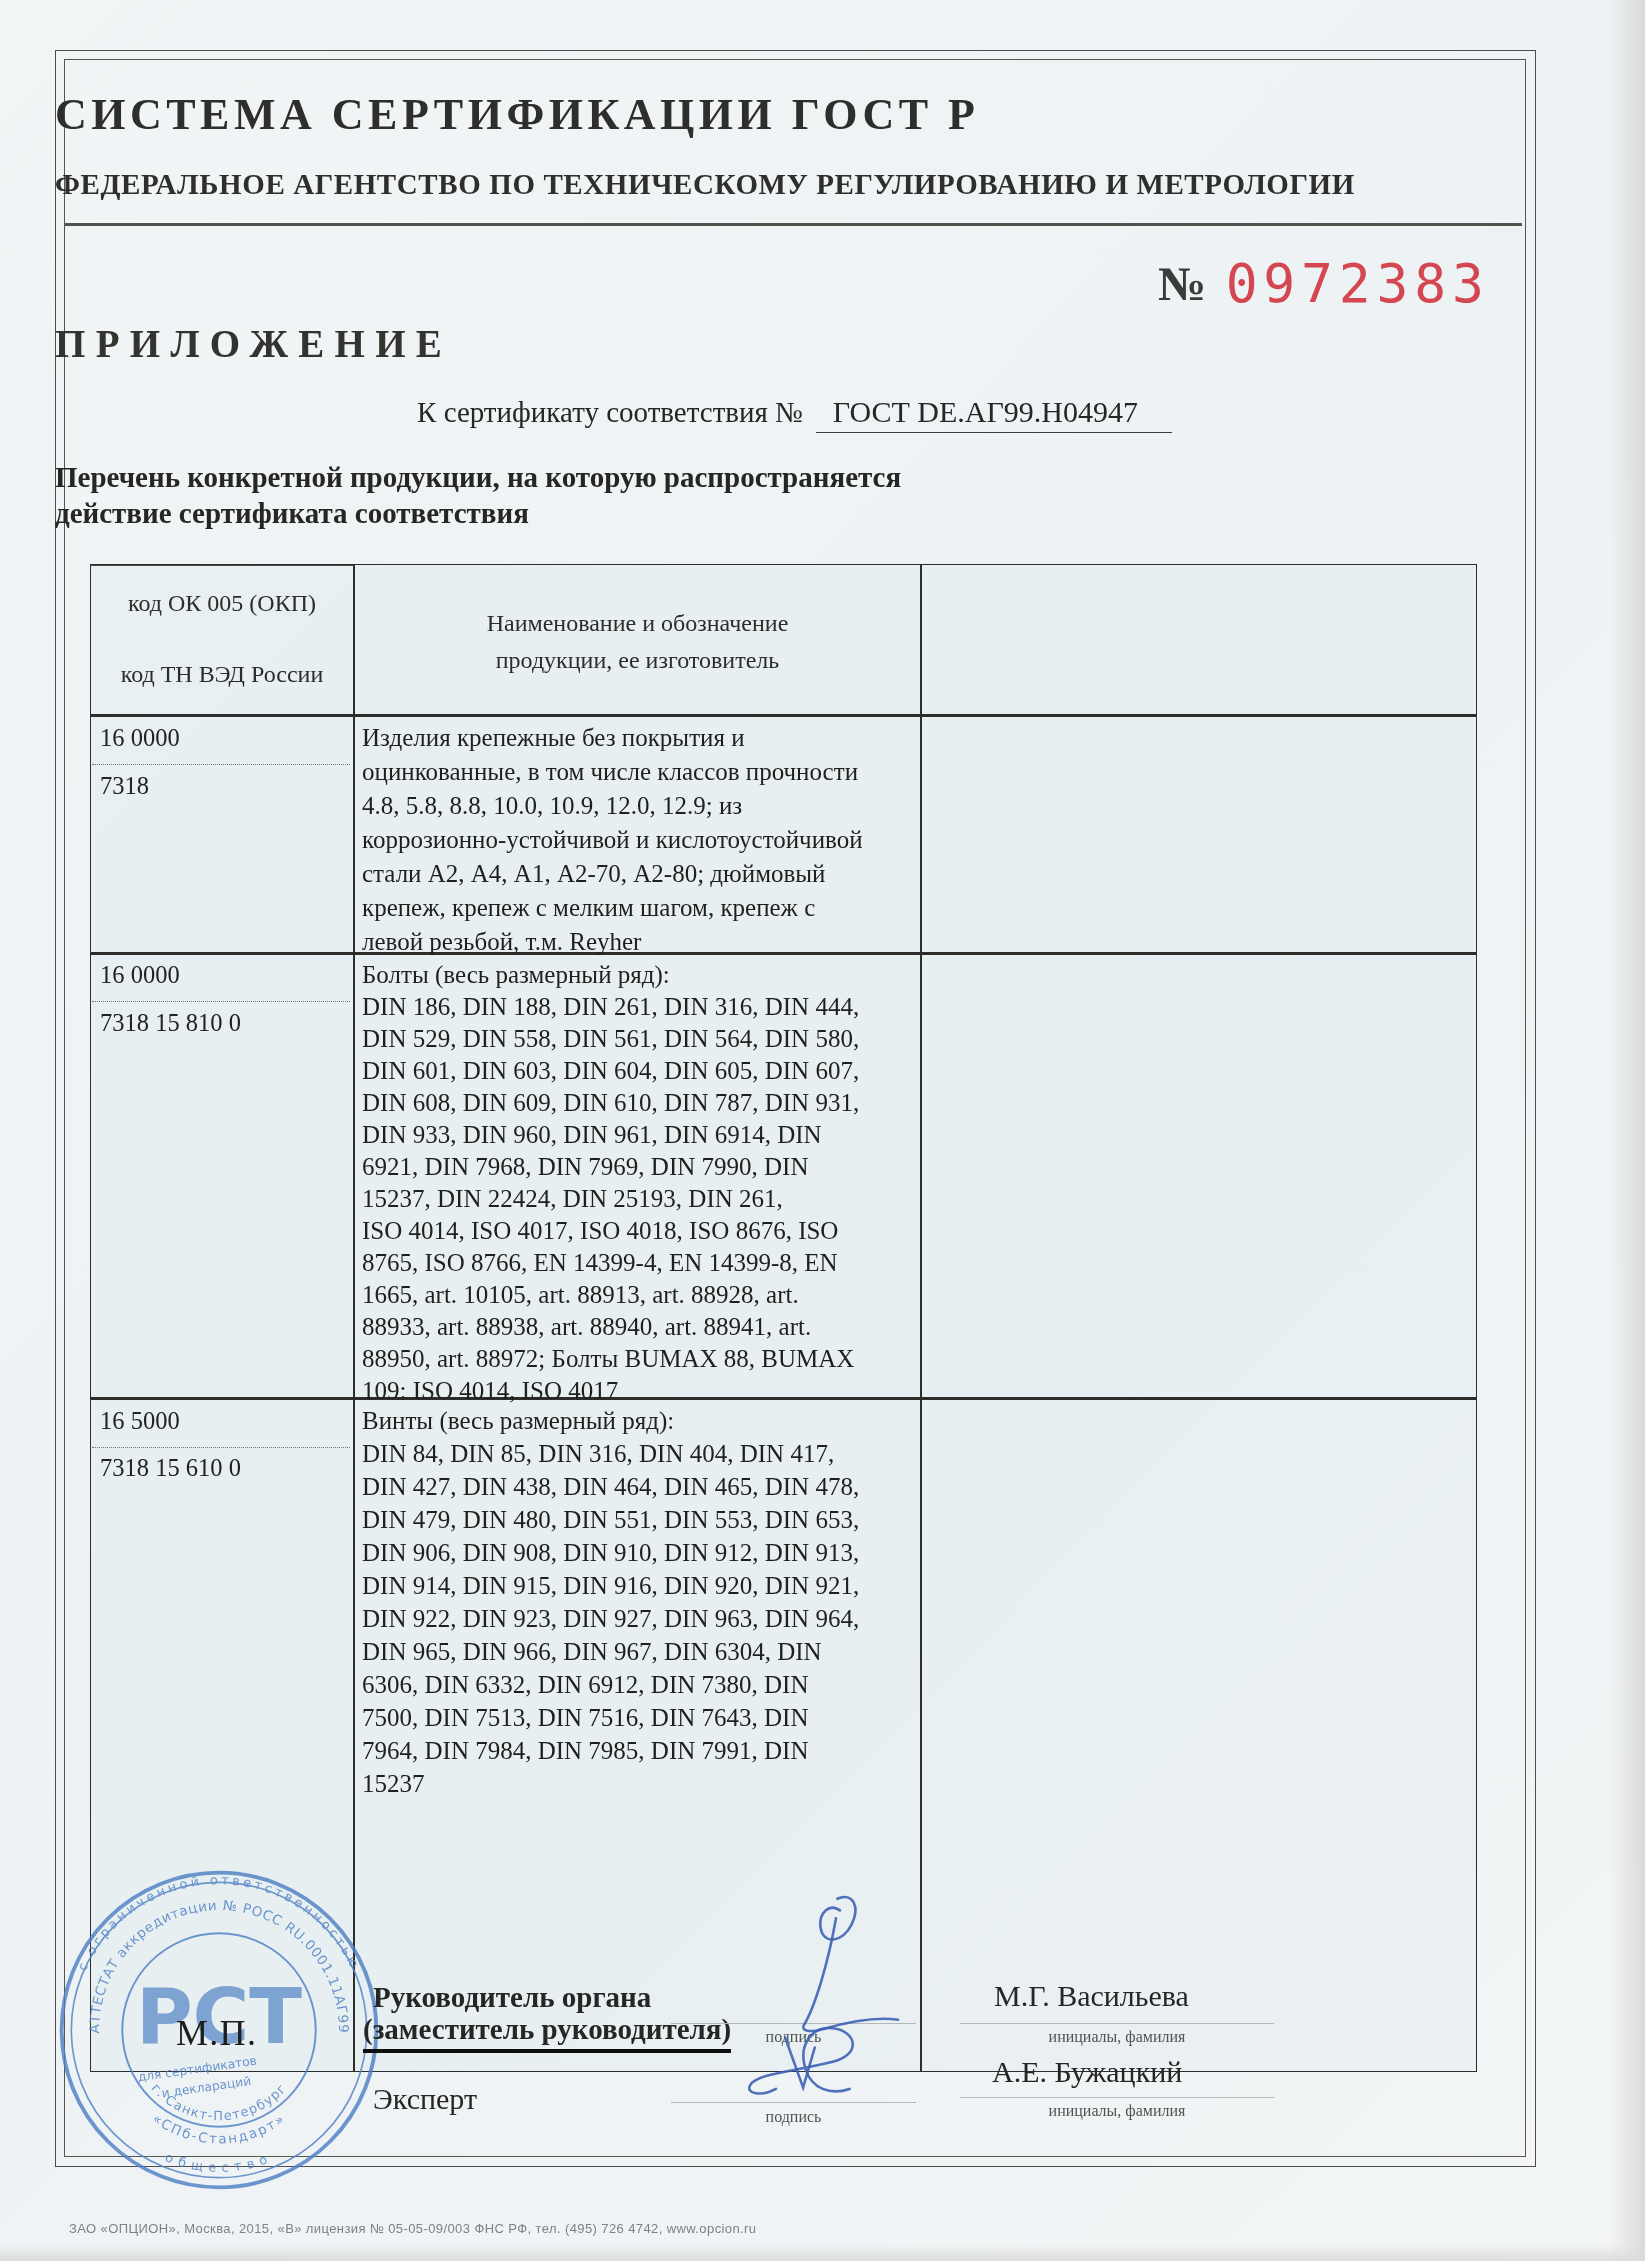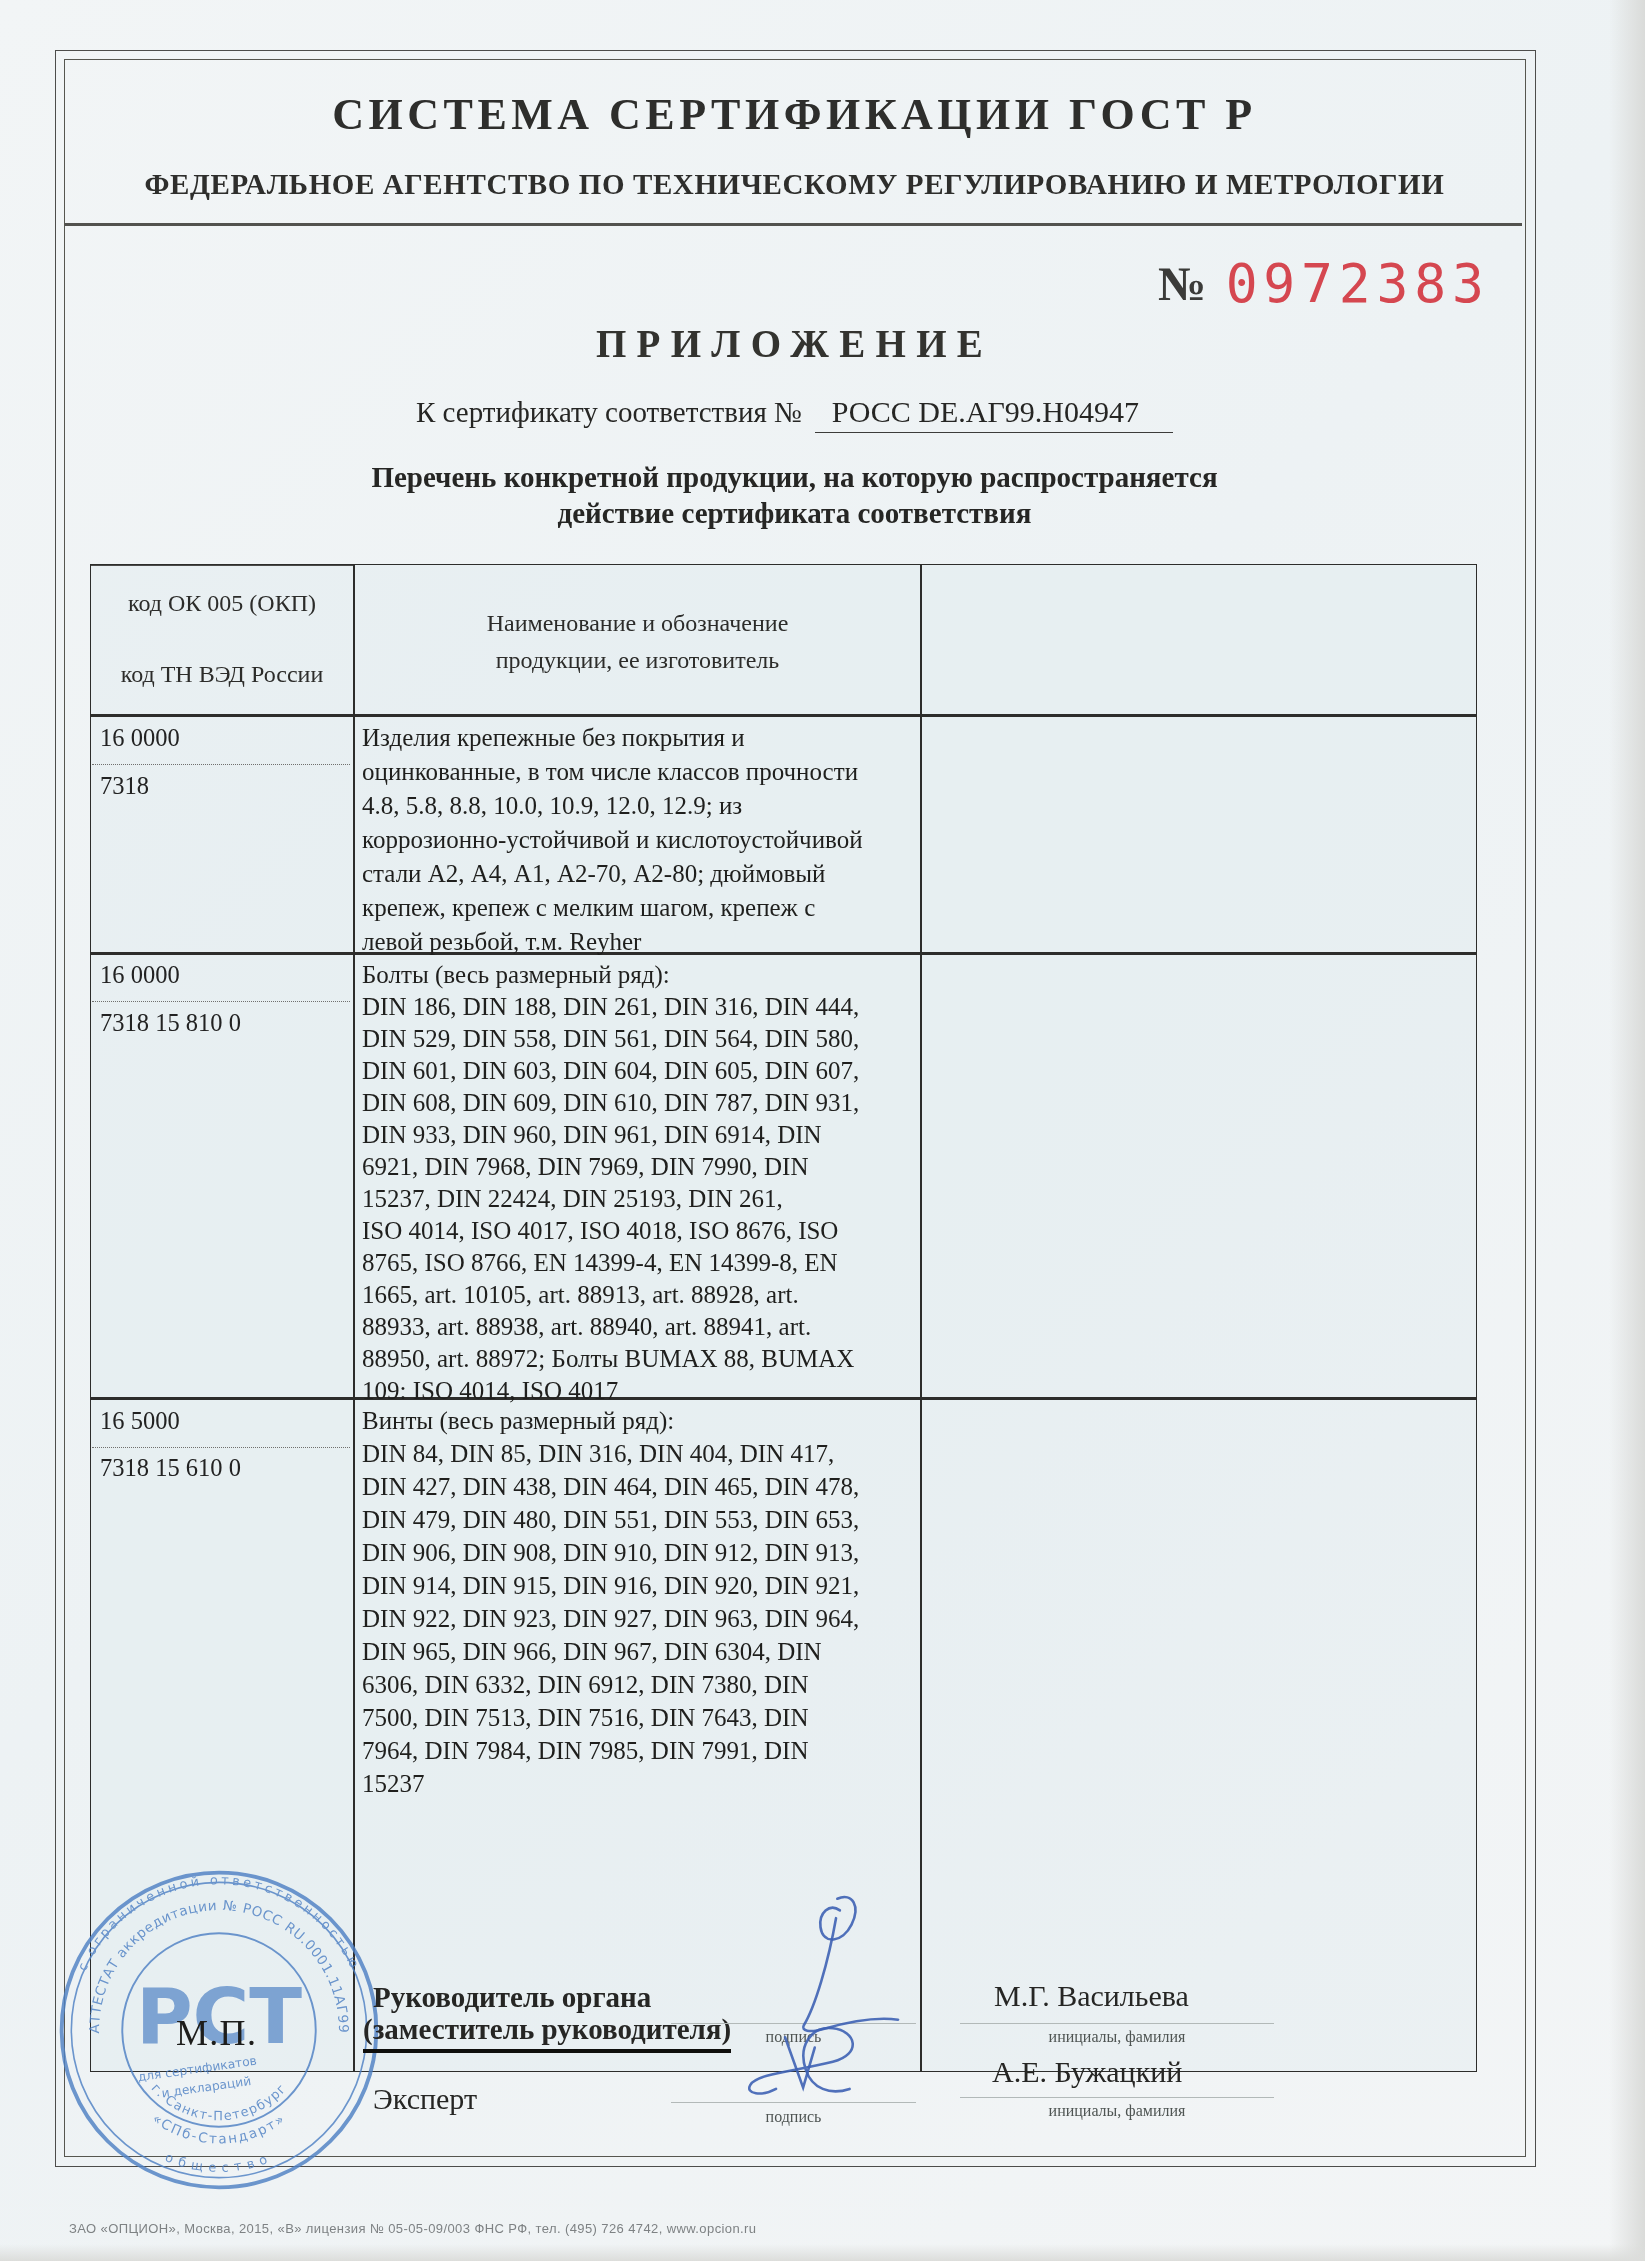--- a/index.html
+++ b/index.html
@@ -12,21 +12,21 @@
   #page{
     position:absolute;left:0;top:0;width:1646px;height:2261px;overflow:hidden;
     background:linear-gradient(135deg,#f2f5f6 0%,#edf2f4 45%,#f3f5f6 100%);
   }
   .abs{position:absolute}
   .edge-right{right:0;top:0;width:37px;height:2261px;background:linear-gradient(90deg,rgba(236,238,238,0),#d9dad8)}
   .edge-bottom{left:0;bottom:0;width:1646px;height:17px;background:linear-gradient(180deg,rgba(238,240,240,0),#dcdddb)}
   .frame-outer{left:55px;top:50px;width:1479px;height:2115px;border:1.9px solid #4d4d4b}
   .frame-inner{left:64px;top:59px;width:1460px;height:2096px;border:1.3px solid #56564f}
   .hdr-sep{left:65px;top:223px;width:1457px;height:2.6px;background:#52524e}
-  .centered{left:55px;width:1479px;text-align:center}
+  .centered{left:55px;width:1479px;text-align:left}
   .h1{top:89px;font-size:44px;font-weight:bold;letter-spacing:4.5px;color:#2e2e2c}
   .h2{top:168px;font-size:29px;font-weight:bold;letter-spacing:0.6px;color:#2e2e2c}
   .numblock{left:1158px;top:257px;display:flex;align-items:flex-start}
   .num-prefix{font-size:48px;font-weight:bold;color:#3b3b39;line-height:54px}
   .num-digits{font-family:"DejaVu Sans Mono",monospace;font-size:53px;line-height:54px;letter-spacing:5.8px;color:#d54750;margin-left:19.4px}
   .doc-title{top:321px;font-size:39px;font-weight:bold;letter-spacing:10.3px;color:#33332f}
   .certline{top:395px;left:55px;width:1479px;text-align:center}
   .certline .lbl{font-size:29px;font-weight:normal}
   .certline .val{font-size:30px;border-bottom:1.9px solid #3c3c3a;padding:0 34px 3.9px 17px;margin-left:13px}
   .subtitle{top:459px;font-size:29px;font-weight:bold;line-height:36px;white-space:pre-line}
@@ -83,21 +83,21 @@
   <div class="abs hdr-sep"></div>
 
   <div class="abs numblock">
     <span class="num-prefix">№</span>
     <span class="num-digits">0972383</span>
   </div>
 
   <div class="abs centered doc-title">ПРИЛОЖЕНИЕ</div>
 
   <div class="abs certline">
-    <span class="lbl">К сертификату соответствия №</span><span class="val">РОСС DE.АГ99.Н04947</span>
+    <span class="lbl">К сертификату соответствия №</span><span class="val">ГОСТ DE.АГ99.Н04947</span>
   </div>
 
   <div class="abs centered subtitle">Перечень конкретной продукции,  на которую распространяется
 действие сертификата соответствия</div>
 
   <div class="abs tbl">
     <div class="line v1"></div>
     <div class="line v2"></div>
     <div class="line hb"></div>
     <div class="line hr1"></div>

